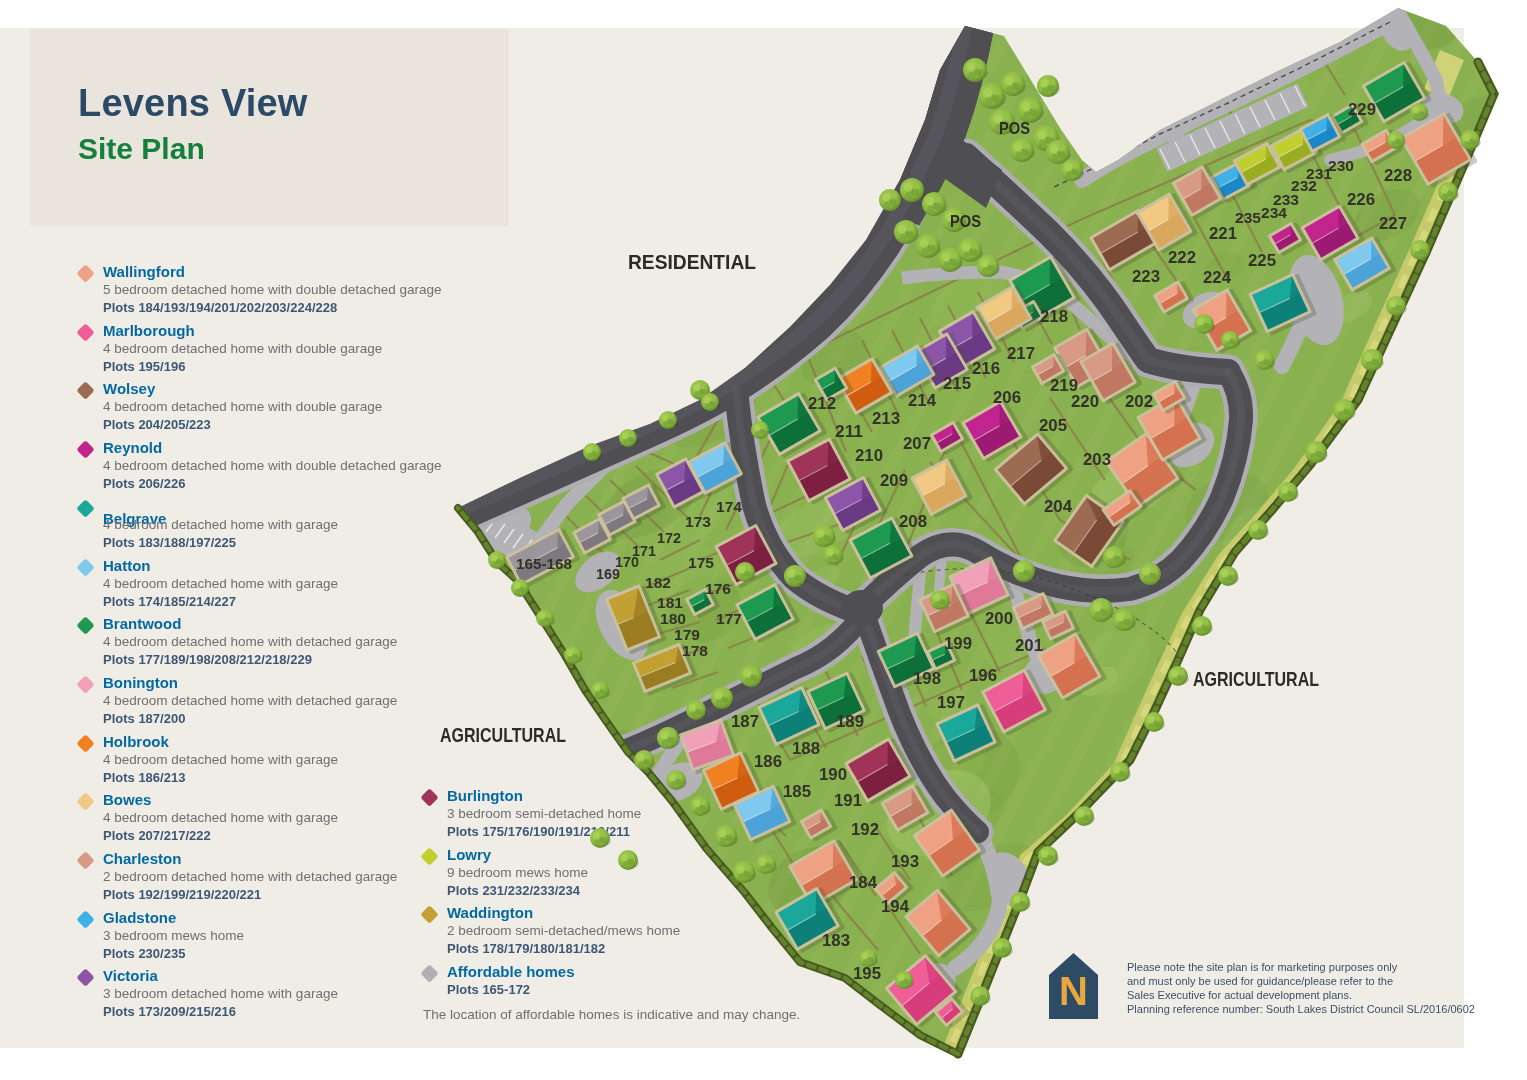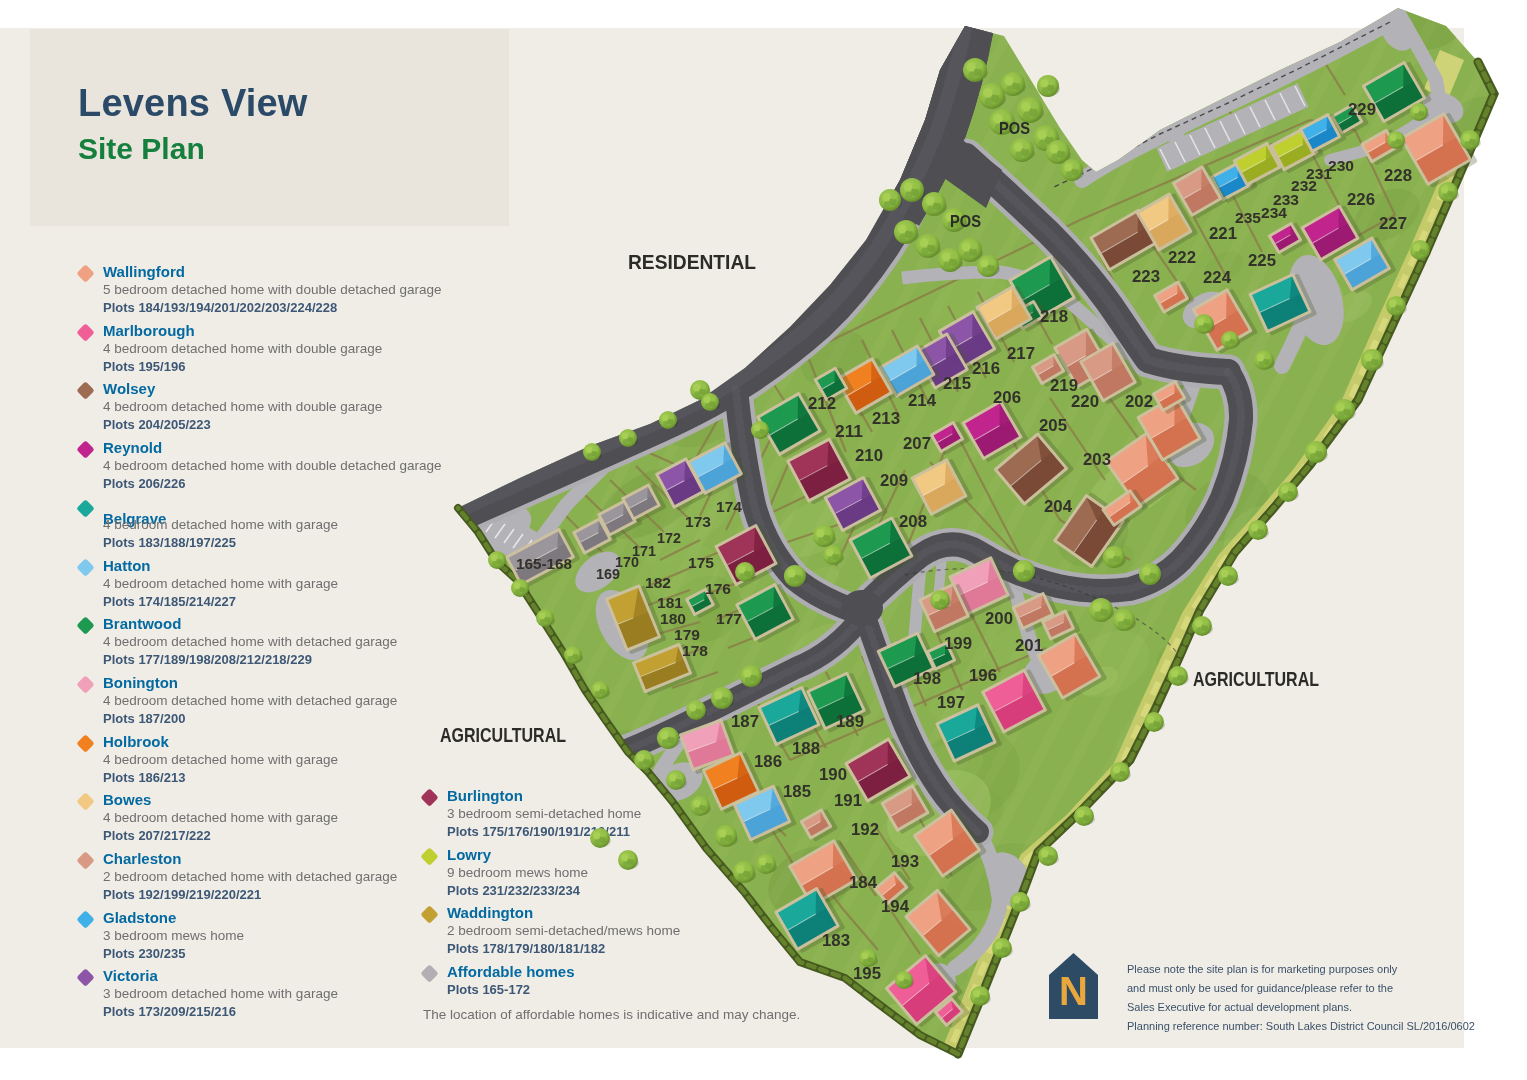--- a/index.html
+++ b/index.html
@@ -5,21 +5,21 @@
 .page{position:relative;width:1507px;height:1080px;background:#ffffff;overflow:hidden;}
 .bg{position:absolute;left:0;top:28px;width:1464px;height:1020px;background:#f0ede7;}
 .tbox{position:absolute;left:30px;top:29px;width:479px;height:197px;background:#e9e5dd;}
 .t1{position:absolute;left:78px;top:82px;font-size:38px;font-weight:700;color:#2b4a68;letter-spacing:0.2px;}
 .t2{position:absolute;left:78px;top:132px;font-size:30px;font-weight:700;color:#15803d;}
 .dia{position:absolute;width:13px;height:13px;transform:rotate(45deg);border-radius:2.5px;}
 .lname{position:absolute;font-size:15px;font-weight:700;color:#0369a1;white-space:nowrap;}
 .ldesc{position:absolute;font-size:13.5px;color:#6f6f6f;white-space:nowrap;}
 .lplot{position:absolute;font-size:13px;font-weight:700;color:#3d5876;white-space:nowrap;}
 .nico{position:absolute;left:1049px;top:953px;width:49px;height:66px;}
-.disc{position:absolute;left:1127px;top:960px;font-size:11px;line-height:19px;color:#3a5068;}
+.disc{position:absolute;left:1127px;top:960px;font-size:11px;line-height:14px;color:#3a5068;}
 </style></head>
 <body>
 <div class="page">
 <div class="bg"></div>
 <div class="tbox"></div>
 <div class="t1">Levens View</div>
 <div class="t2">Site Plan</div>
 <div class="dia" style="left:79px;top:267px;background:#efa183"></div>
     <div class="lname" style="left:103px;top:263px">Wallingford</div>
     <div class="ldesc" style="left:103px;top:282px">5 bedroom detached home with double detached garage</div>

